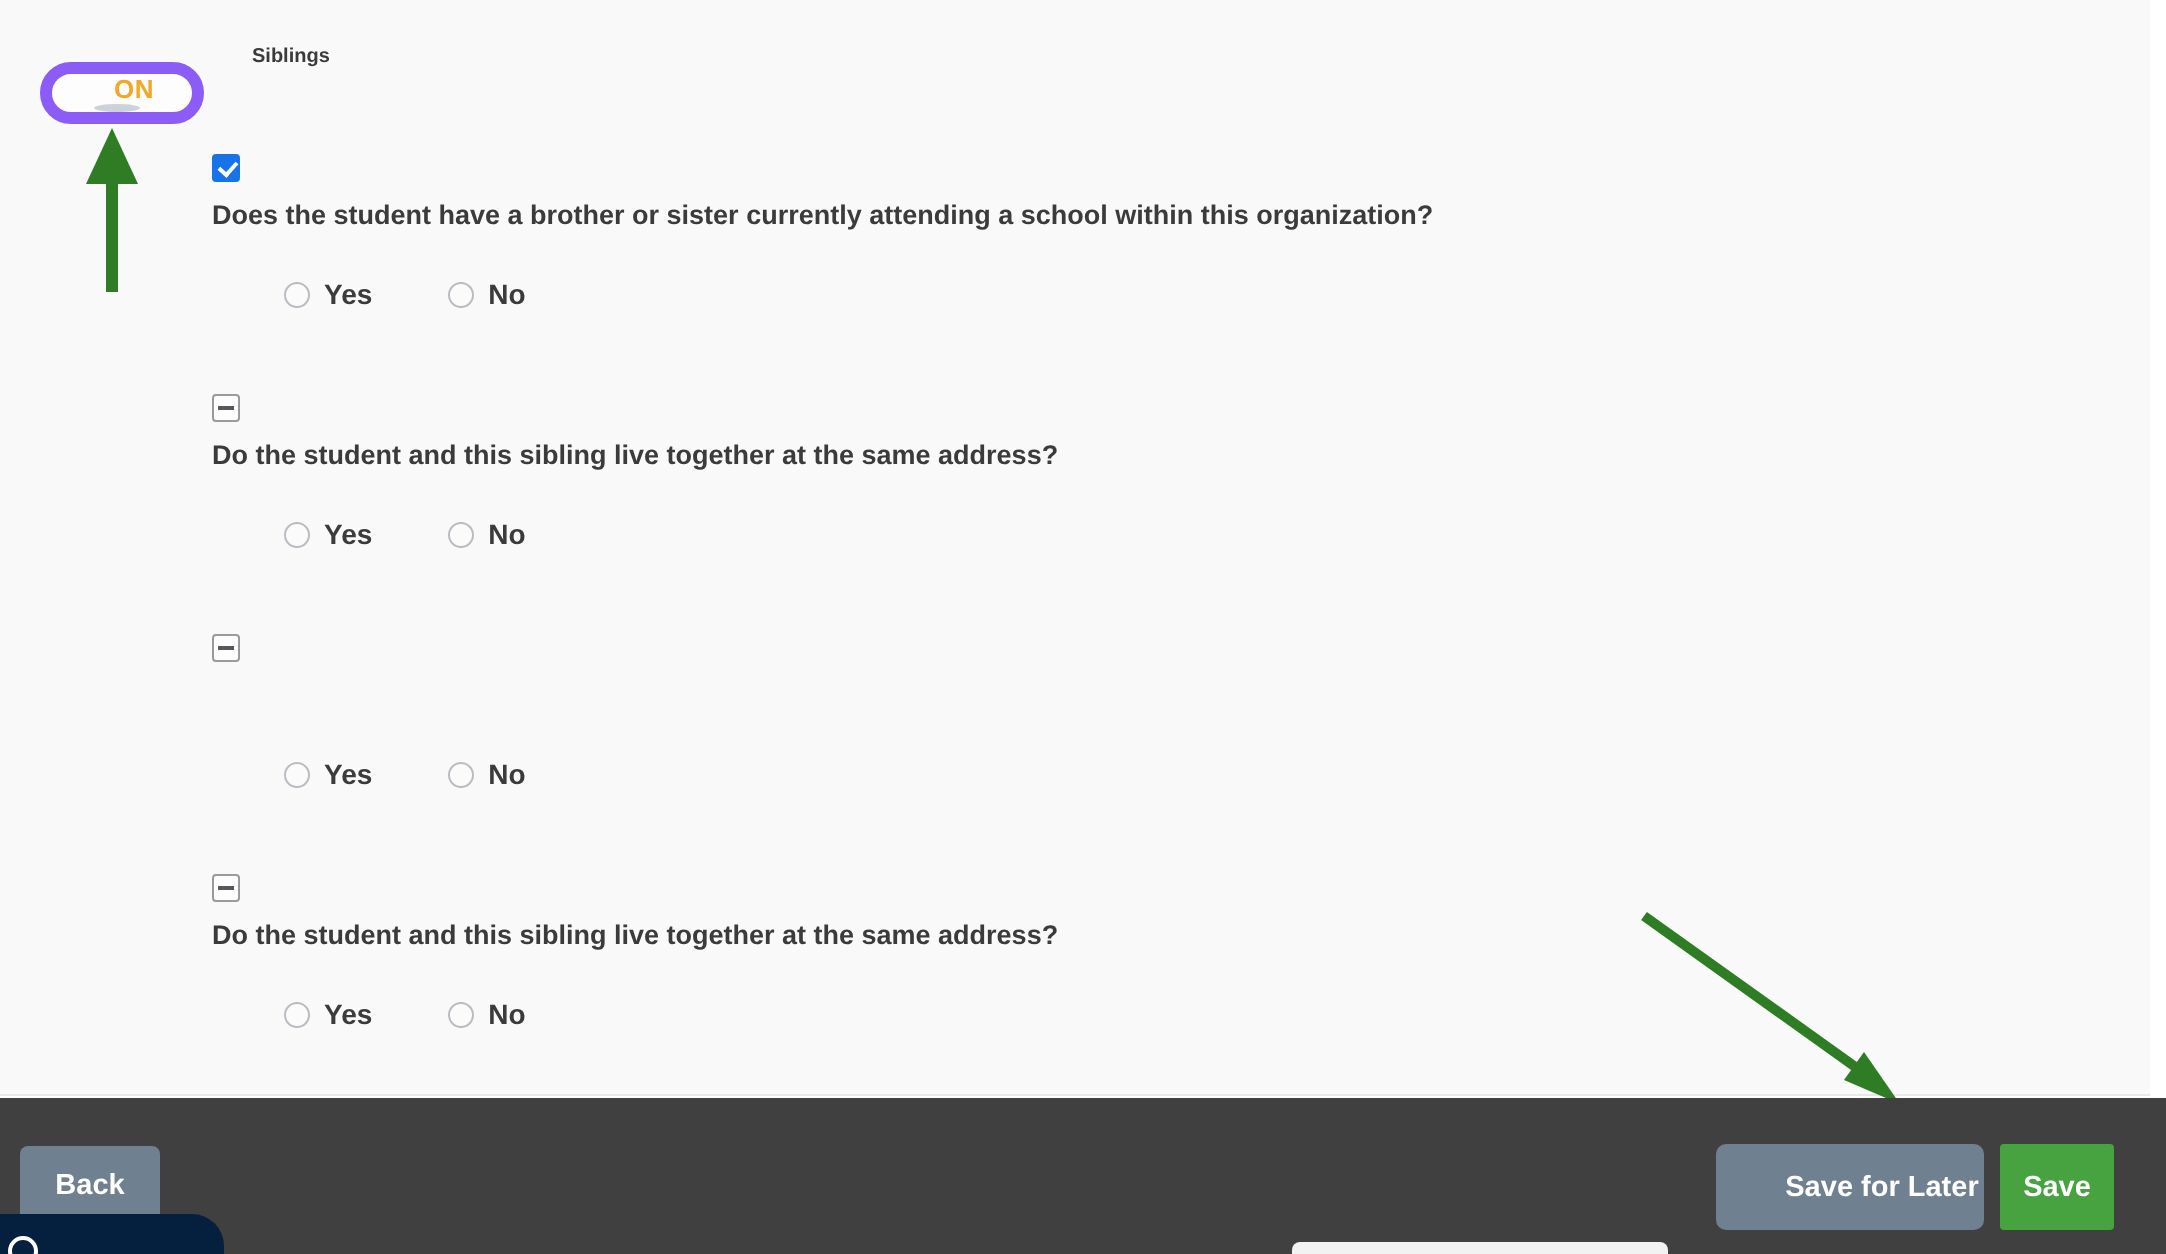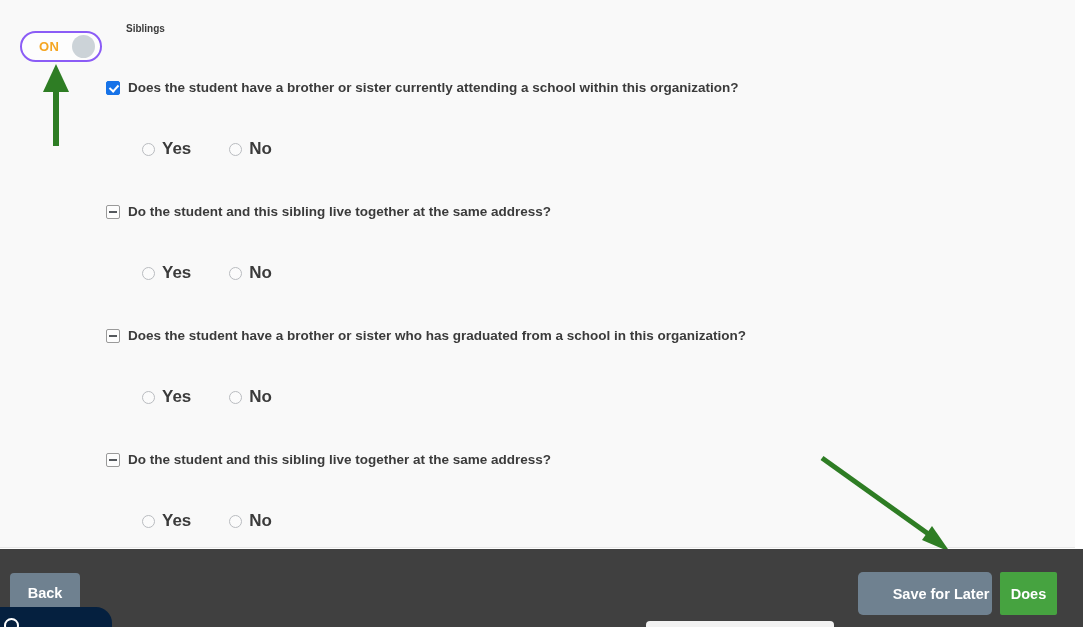--- a/index.html
+++ b/index.html
@@ -43,29 +43,30 @@
   .toggle-wrap {
     position: absolute;
     left: 20px;
     top: 31px;
     width: 82px;
     height: 31px;
   }
   .toggle {
     width: 82px;
     height: 31px;
-    border: 2px solid #8b5cf6;
+    border: 6px solid #8b5cf6;
     border-radius: 16px;
     background: #fdfdfd;
     box-sizing: border-box;
     display: flex;
     align-items: center;
     justify-content: space-between;
     padding: 0 5px 0 0;
     cursor: pointer;
+    flex-direction: column;
   }
   .toggle-label {
     color: #f5a623;
     font-size: 13px;
     font-weight: bold;
     letter-spacing: 0.3px;
     margin-left: 17px;
   }
   .toggle-knob {
     width: 23px;
@@ -107,23 +108,24 @@
     position: absolute;
     left: 106px;
     top: 76px;
     width: 900px;
   }
   .question-block {
     margin-bottom: 0;
   }
   .question-row {
     display: flex;
-    align-items: center;
+    align-items: flex-start;
     gap: 8px;
     height: 22px;
+    flex-direction: column;
   }
   .q-text {
     font-size: 13.5px;
     font-weight: bold;
     color: #3b3b3b;
     line-height: 16px;
     padding-top: 1px;
   }
 
   
@@ -189,21 +191,21 @@
   .radio {
     width: 13px;
     height: 13px;
     border: 1px solid #b9bcc0;
     border-radius: 50%;
     background: #fbfbfb;
     box-sizing: border-box;
     flex: 0 0 13px;
   }
   .radio-label {
-    font-size: 17px;
+    font-size: 14px;
     font-weight: bold;
     color: #3b3b3b;
     margin-left: 7px;
   }
   .q-spacer {
     height: 41px;
   }
 
   
   .footer {
@@ -345,21 +347,20 @@
           <span class="radio"></span>
           <span class="radio-label">No</span>
         </label>
       </div>
       <div class="q-spacer"></div>
     </div>
 
     <div class="question-block">
       <div class="question-row">
         <span class="cb cb-indet"></span>
-        <span class="q-text">Does the student have a brother or sister who has graduated from a school in this organization?</span>
       </div>
       <div class="radio-row">
         <label class="radio-item">
           <span class="radio"></span>
           <span class="radio-label">Yes</span>
         </label>
         <label class="radio-item">
           <span class="radio"></span>
           <span class="radio-label">No</span>
         </label>
@@ -384,21 +385,21 @@
       </div>
     </div>
 
   </div>
 
   <div class="footer">
     <button class="btn btn-back">Back</button>
   </div>
 
   <button class="btn btn-save">Save for Later</button>
-  <button class="btn btn-next">Does</button>
+  <button class="btn btn-next">Save</button>
 
   <div class="bottom-blob"></div>
 
   <div class="chat-widget">
     <div class="chat-icon"></div>
   </div>
 
 </div>
 
 </body></html>

